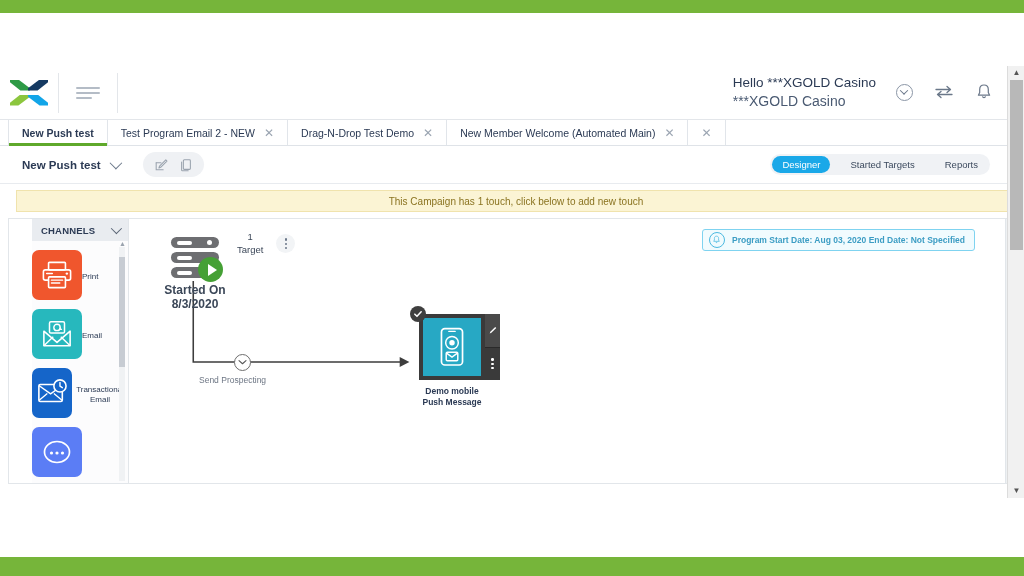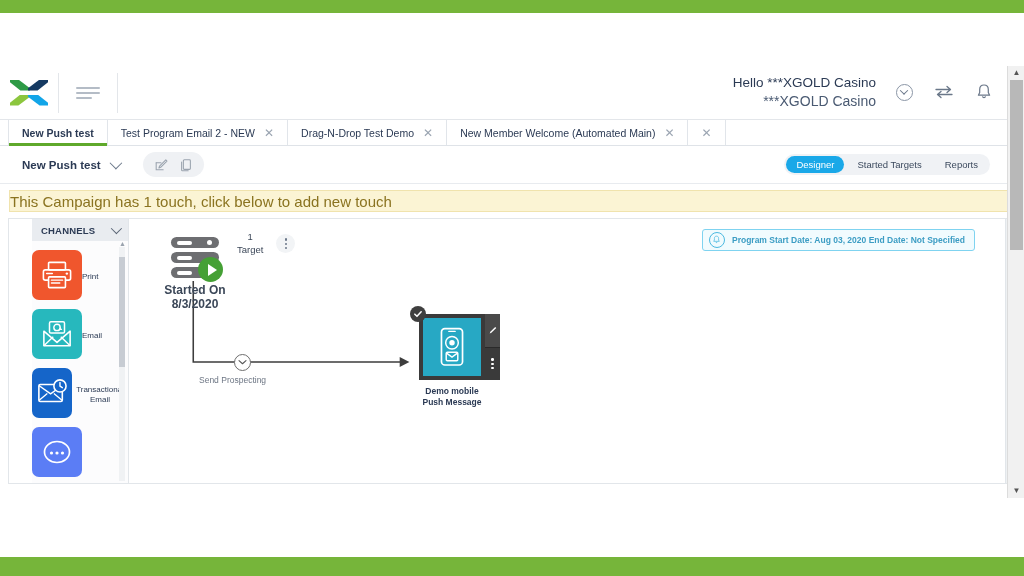--- a/index.html
+++ b/index.html
@@ -53,21 +53,21 @@
   .burger { width:24px; }
   .burger i { display:block; height:2px; background:#b4bcc6; border-radius:2px; margin:3px 0; }
   .burger i:nth-child(1){ width:24px; }
   .burger i:nth-child(2){ width:24px; }
   .burger i:nth-child(3){ width:16px; }
 
   .header-right {
     margin-left:auto; display:flex; align-items:center; gap:16px;
     padding-right:28px;
   }
-  .greet { text-align:right; line-height:1.05; }
+  .greet { text-align:left; line-height:1.05; }
   .greet .g1 { font-size:13.5px; color:#2b3a54; }
   .greet .g2 { font-size:14px; color:#4a5a72; margin-top:4px; }
   .icon-btn {
     width:24px; height:24px; display:flex; align-items:center; justify-content:center;
     cursor:pointer; color:#6a7789;
   }
   .chev-circle {
     width:17px;height:17px;border:1.3px solid #8b96a6;border-radius:50%;
     display:flex;align-items:center;justify-content:center;
   }
@@ -108,34 +108,34 @@
     border-right:1.6px solid #6a7789; border-bottom:1.6px solid #6a7789;
     transform:rotate(45deg) translateY(-2px);
   }
   .tb-pill {
     margin-left:24px; background:#eff1f4; border-radius:14px;
     height:25px; display:flex; align-items:center; gap:11px; padding:0 11px;
   }
   .mini-ico { width:14px;height:14px; color:#9aa3ae; cursor:pointer; }
   .seg {
     margin-left:auto; background:#f0f2f5; border-radius:13px; height:21px;
-    display:flex; align-items:center; padding:2px; gap:3px; margin-right:20px;
+    display:flex; align-items:center; padding:2px; gap:10px; margin-right:20px;
   }
   .seg .s {
     font-size:9.5px; color:#3c4a5e; padding:0 10px; height:17px;
     display:flex;align-items:center;border-radius:11px; cursor:pointer; white-space:nowrap;
   }
   .seg .s.active { background:#1aa8e8; color:#fff; }
 
   
   .banner {
-    margin:6px 8px 0 9px; height:22px; background:#fbf4d4;
+    margin:6px 8px 0 16px; height:22px; background:#fbf4d4;
     border:1px solid #f0e3ad;
-    display:flex; align-items:center; justify-content:flex-start;
-    font-size:15px; color:#8a7320;
+    display:flex; align-items:center; justify-content:center;
+    font-size:10px; color:#8a7320;
   }
 
   
   .body {
     display:flex; margin:6px 8px 0 8px; height:266px;
     border:1px solid #e2e6ea; background:#fff;padding-left:23px;
   }
   .sidebar {
     width:97px; background:#fcfcfd; border-right:1px solid #e2e6ea;
     display:flex; flex-direction:column;

